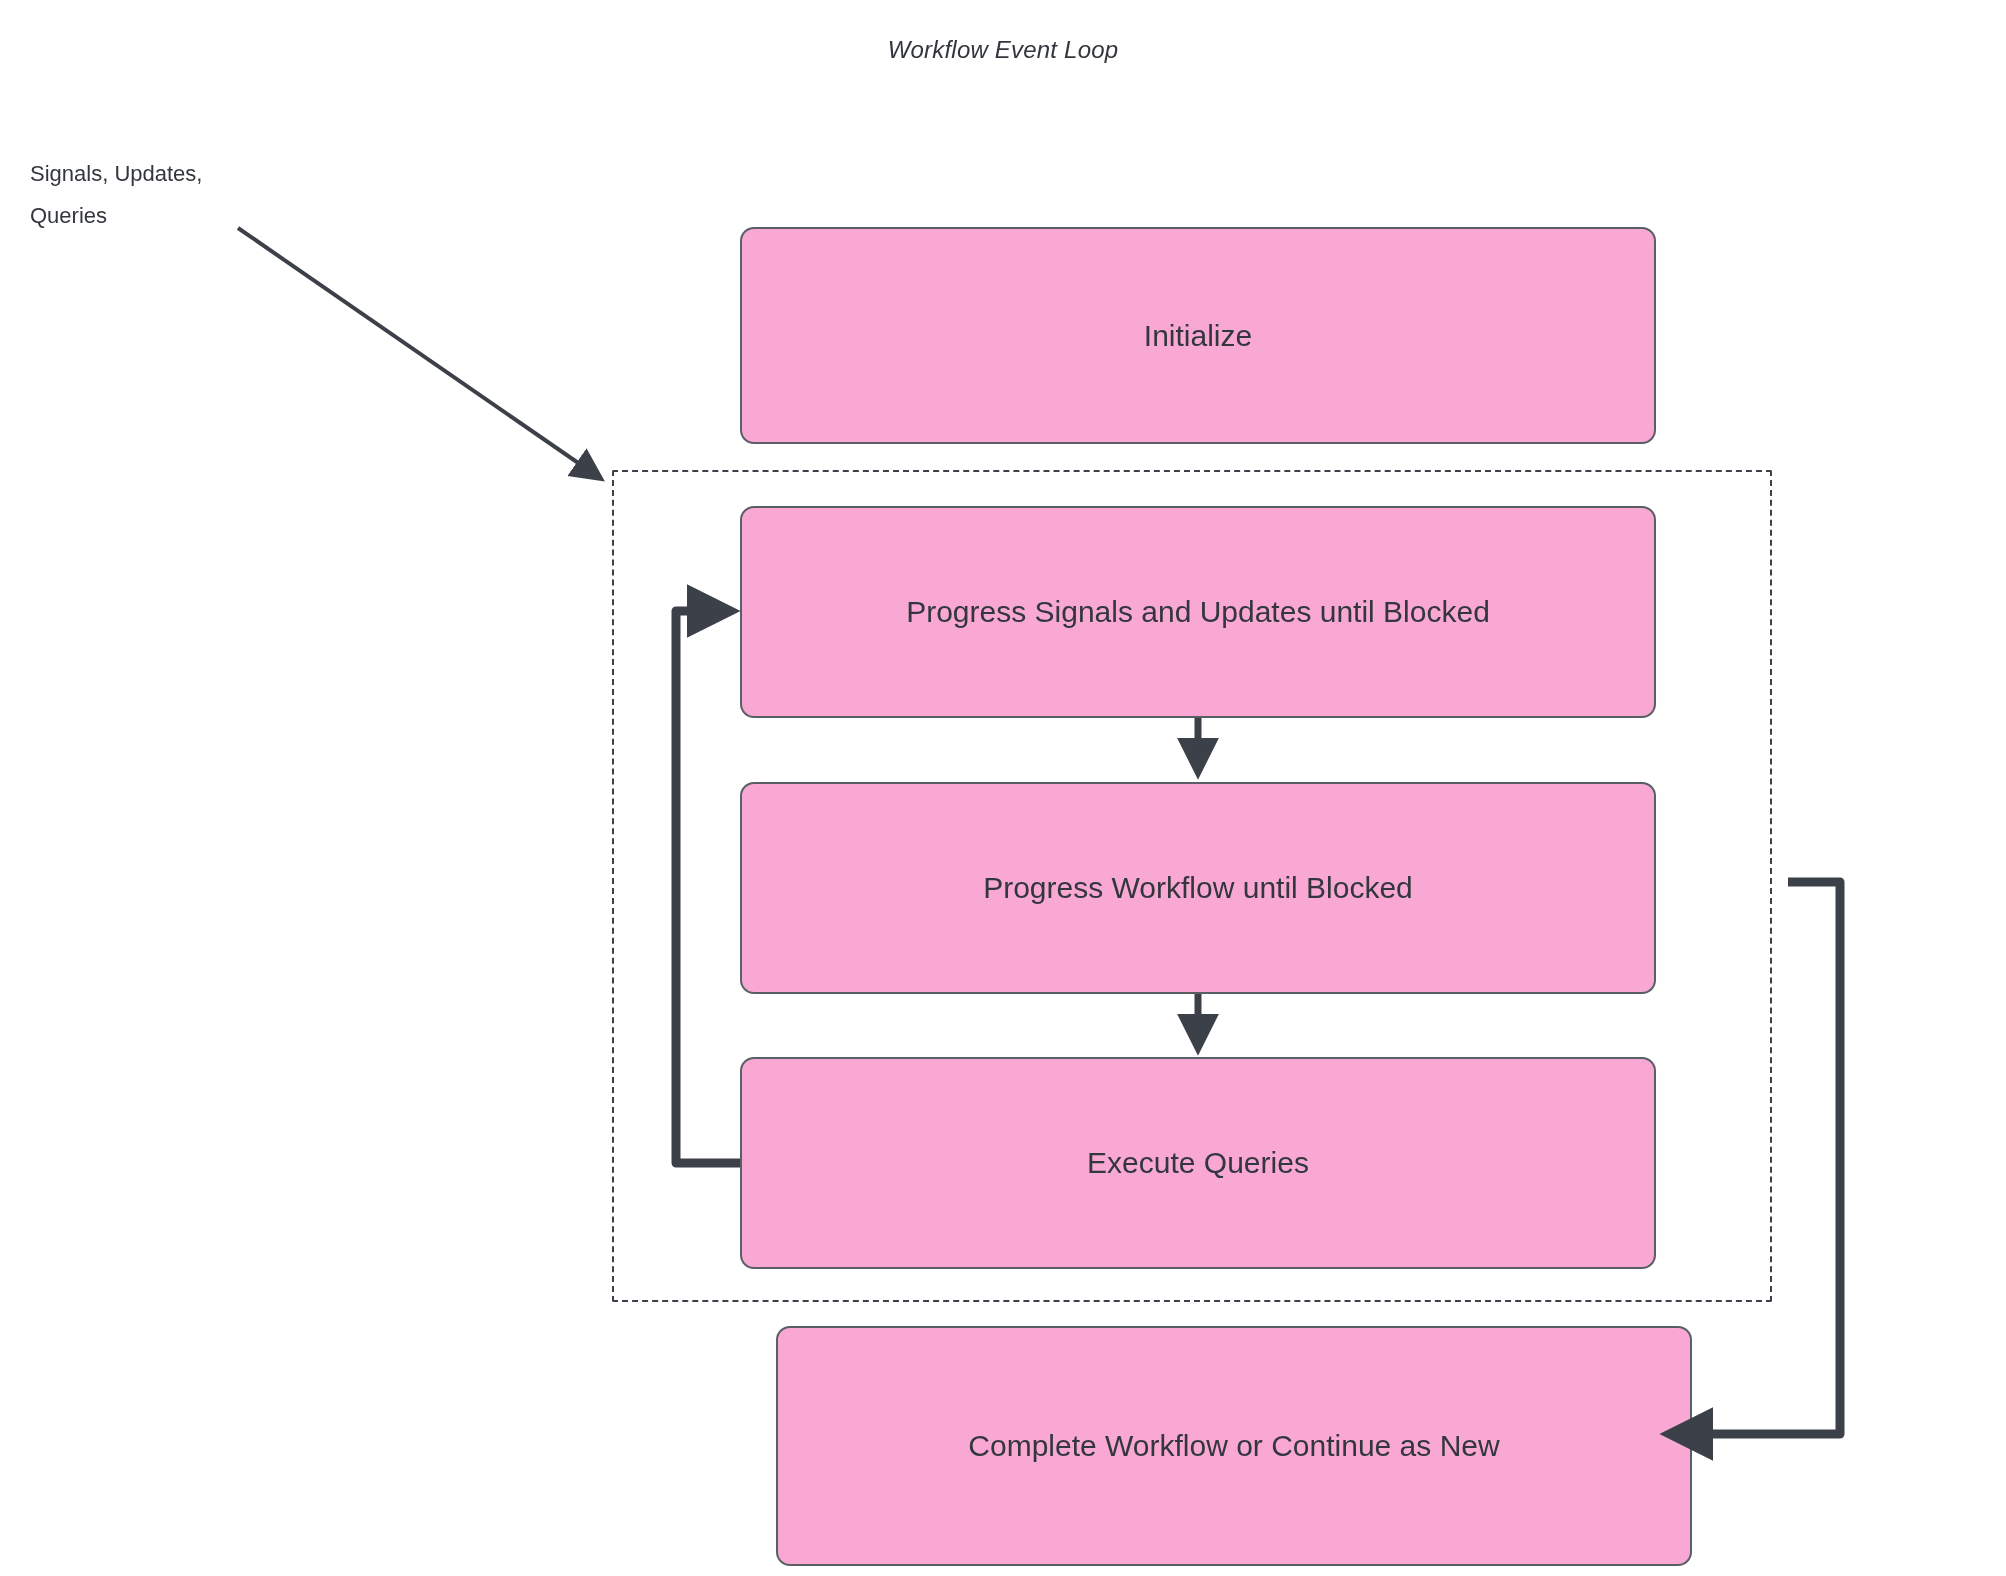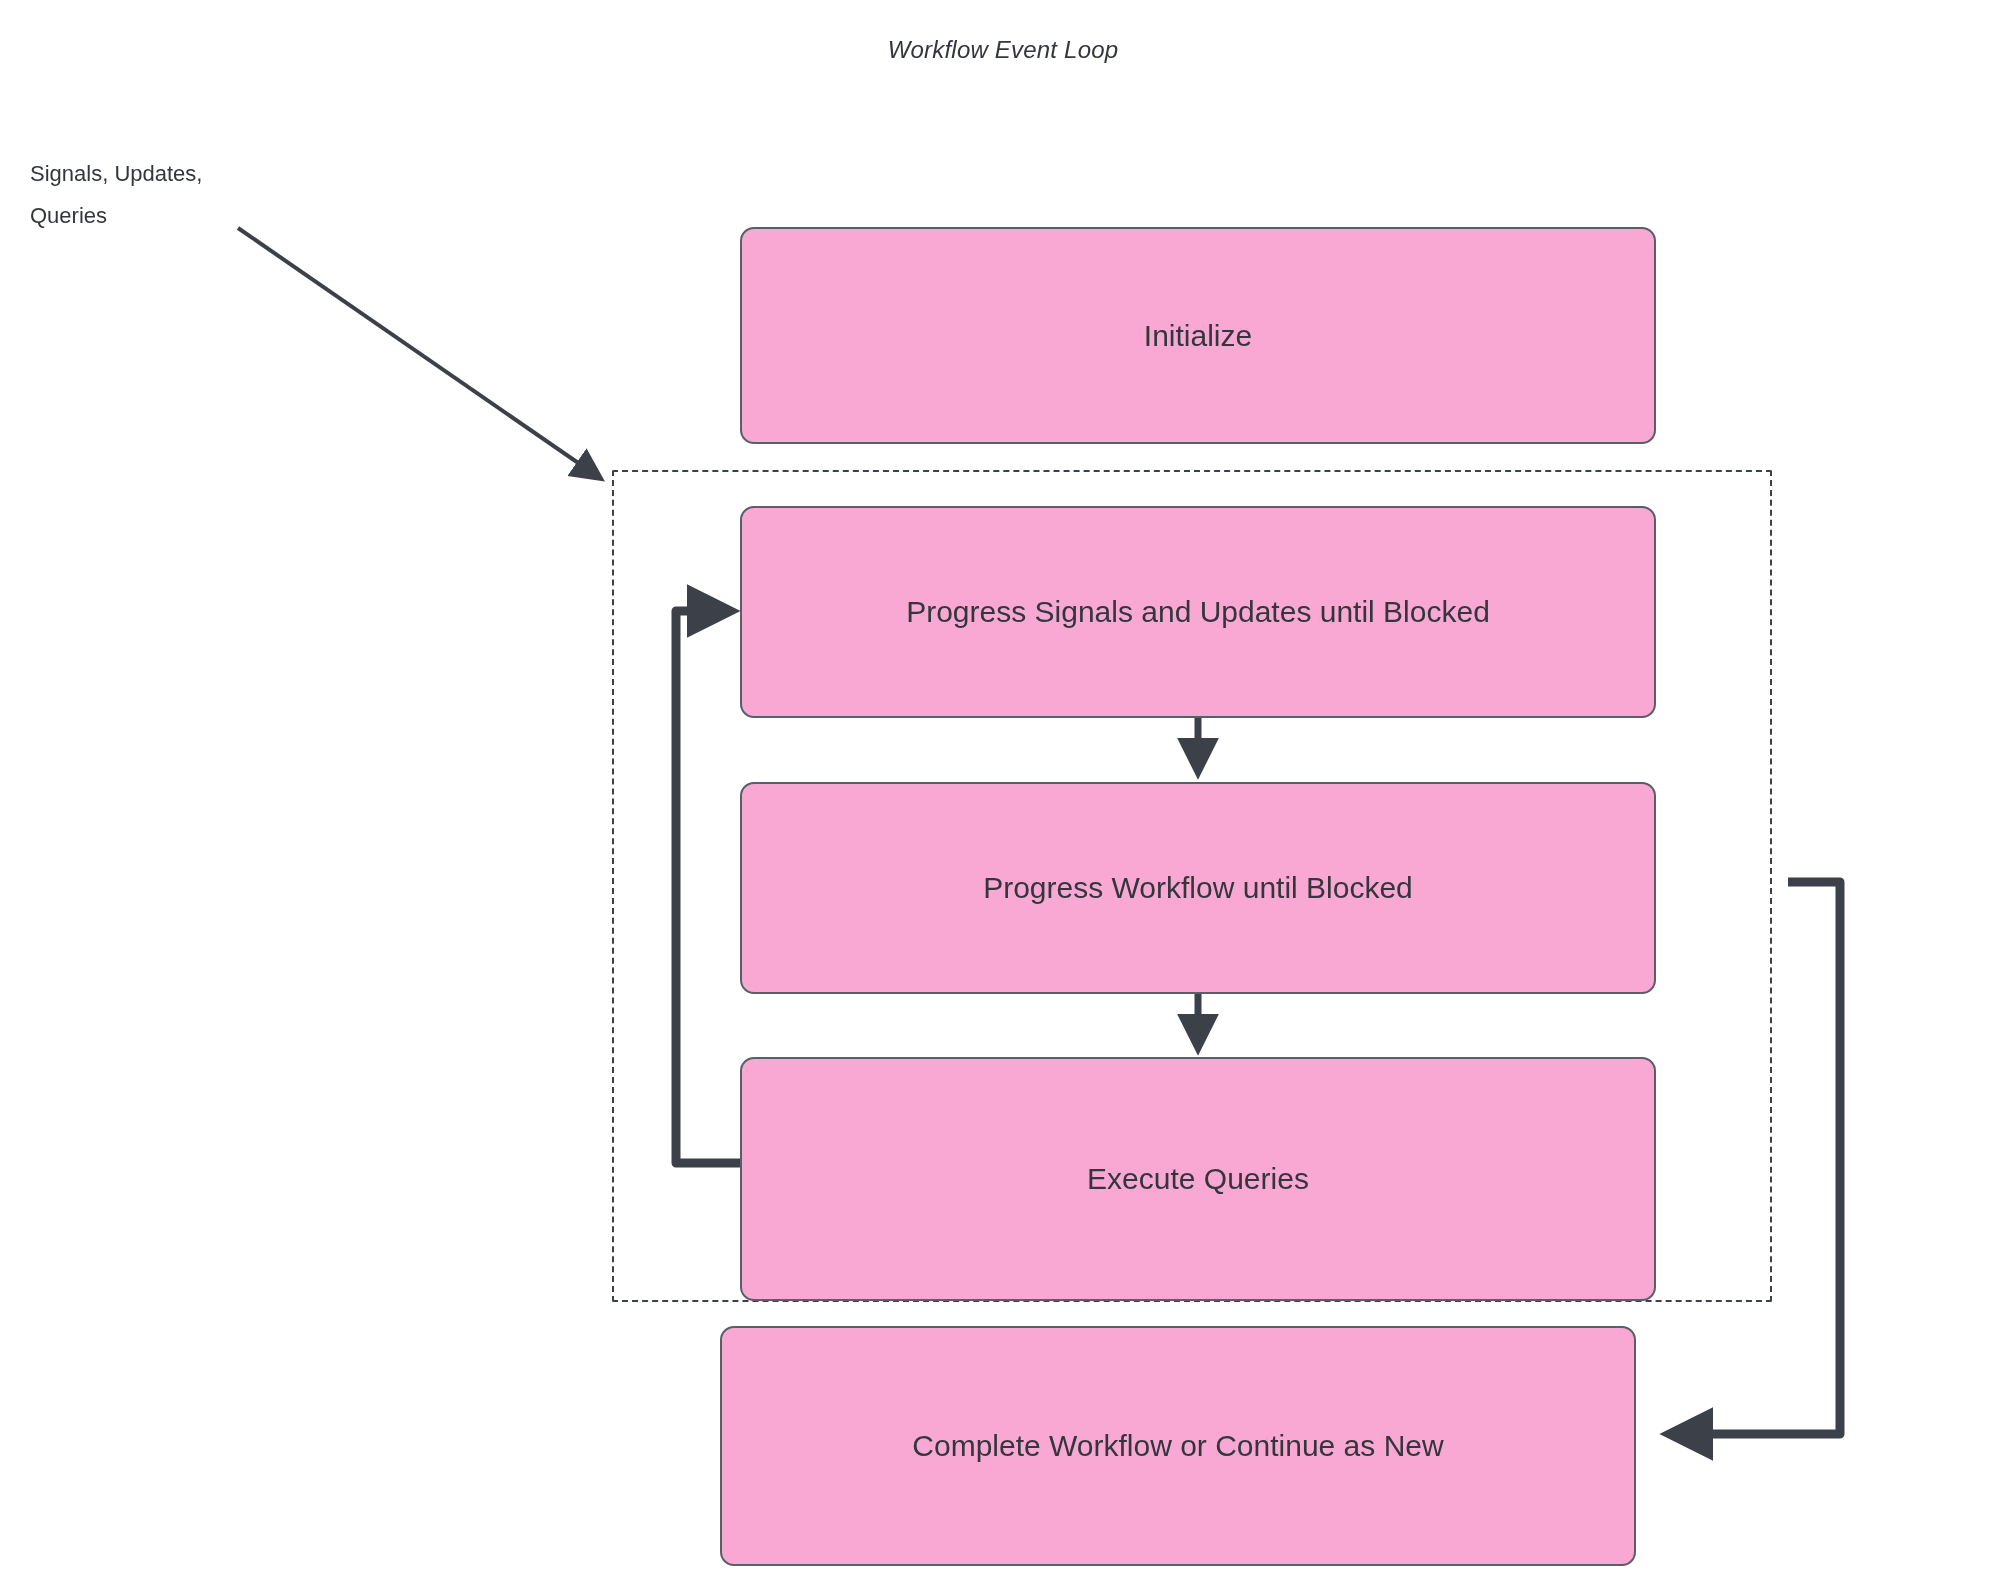--- a/index.html
+++ b/index.html
@@ -90,25 +90,25 @@
   </div>
 
   <div class="node" style="left:740px; top:506px; width:916px; height:212px;">
     <span>Progress Signals and Updates until Blocked</span>
   </div>
 
   <div class="node" style="left:740px; top:782px; width:916px; height:212px;">
     <span>Progress Workflow until Blocked</span>
   </div>
 
-  <div class="node" style="left:740px; top:1057px; width:916px; height:244px;">
+  <div class="node" style="left:740px; top:1057px; width:916px; height:212px;">
     <span>Execute Queries</span>
   </div>
 
-  <div class="node" style="left:720px; top:1326px; width:916px; height:240px;">
+  <div class="node" style="left:776px; top:1326px; width:916px; height:240px;">
     <span>Complete Workflow or Continue as New</span>
   </div>
 
   <svg class="overlay" viewBox="0 0 2006 1576">
     <defs>
       <marker id="arrow-thin" markerWidth="10" markerHeight="10" refX="7" refY="4.2" orient="auto" markerUnits="strokeWidth">
         <path d="M0,0 L8.5,4.2 L0,8.4 z" fill="#3c4149"></path>
       </marker>
       <marker id="arrow-thick" markerWidth="7" markerHeight="7" refX="4.6" refY="3" orient="auto" markerUnits="strokeWidth">
         <path d="M0,0 L6,3 L0,6 z" fill="#3c4149"></path>

